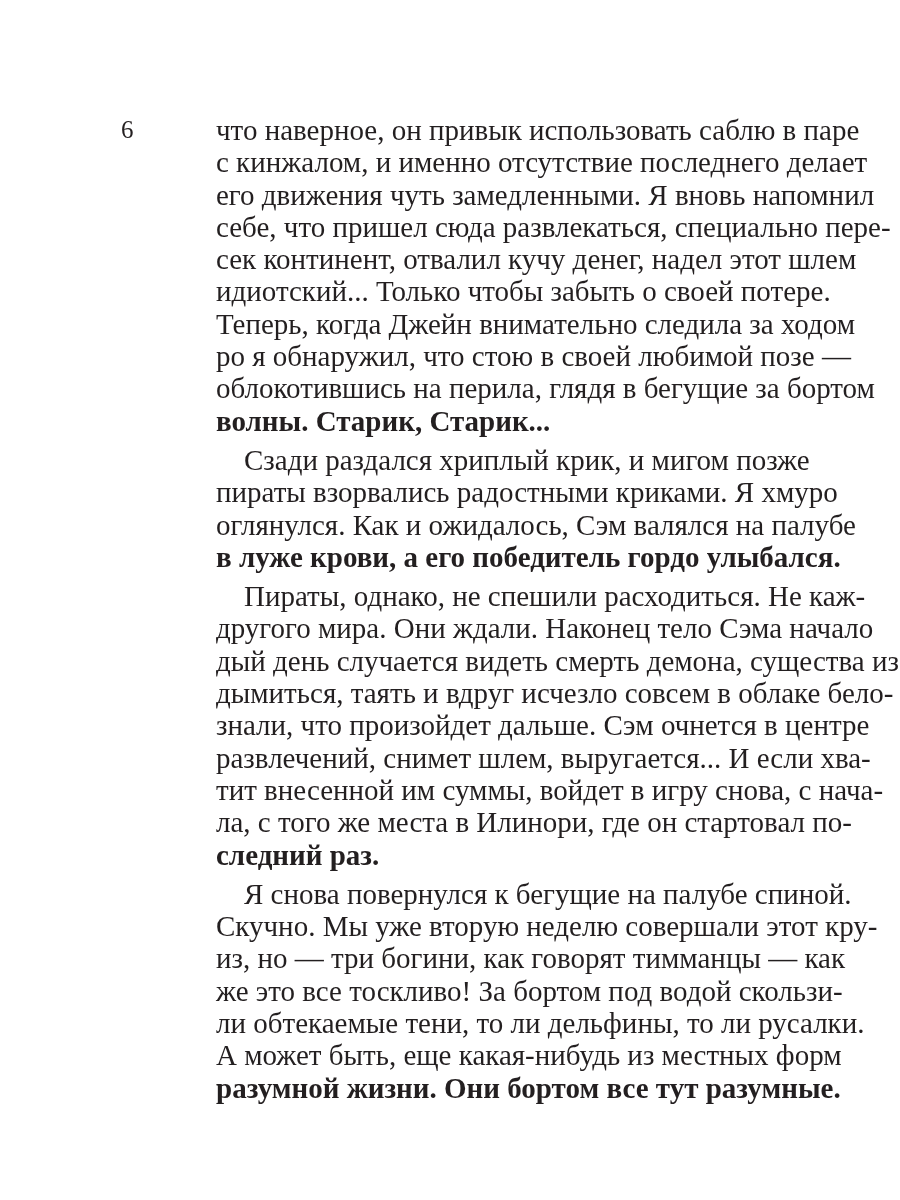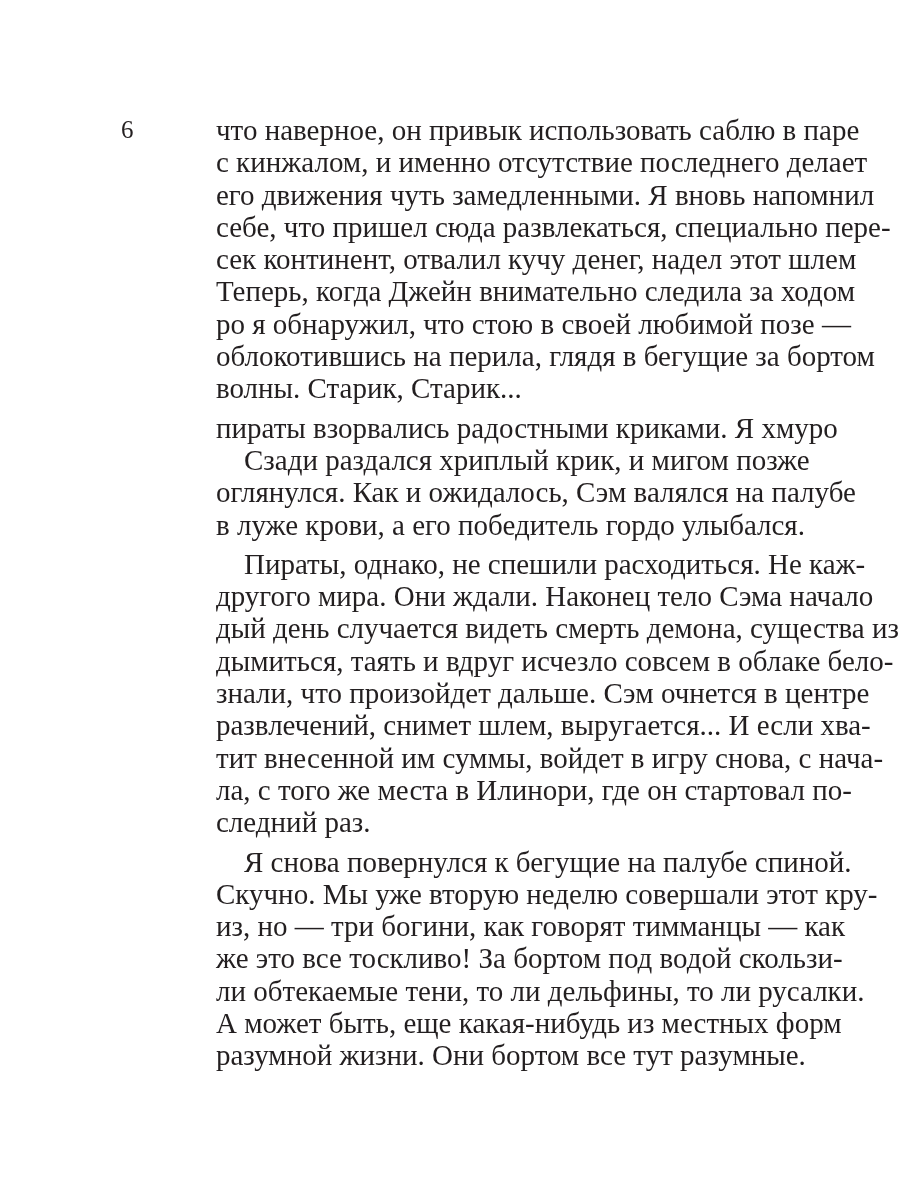--- a/index.html
+++ b/index.html
@@ -14,46 +14,47 @@
       font-size: 25px; line-height: 32px;
     }
     .text-block {
       position: absolute; left: 216px; top: 114px; width: 573px;
     }
     .line {
       display: block; height: 32.3px; line-height: 32.3px;
       font-size: 29px; white-space: nowrap;
       text-align: justify; text-align-last: justify;
     }
-    .line.last { text-align-last: left; }
+    .line.last { text-align-last: left; font-weight: bold; }
     .line.indent { padding-left: 28px; }
   </style>
 </head>
 <body>
 
 <div class="page-number">6</div>
 
 <div class="text-block">
 
   <div>
     <span class="line">что наверное, он привык использовать саблю в паре</span>
     <span class="line">с кинжалом, и именно отсутствие последнего делает</span>
     <span class="line">его движения чуть замедленными. Я вновь напомнил</span>
     <span class="line">себе, что пришел сюда развлекаться, специально пере-</span>
     <span class="line">сек континент, отвалил кучу денег, надел этот шлем</span>
+    <span class="line">идиотский... Только чтобы забыть о своей потере.</span>
     <span class="line">Теперь, когда Джейн внимательно следила за ходом</span>
     <span class="line">ро я обнаружил, что стою в своей любимой позе —</span>
     <span class="line">облокотившись на перила, глядя в бегущие за бортом</span>
     <span class="line last">волны. Старик, Старик...</span>
   </div>
   <div style="height:7px"></div>
 
   <div>
+    <span class="line indent">Сзади раздался хриплый крик, и мигом позже</span>
     <span class="line">пираты взорвались радостными криками. Я хмуро</span>
-    <span class="line indent">Сзади раздался хриплый крик, и мигом позже</span>
     <span class="line">оглянулся. Как и ожидалось, Сэм валялся на палубе</span>
     <span class="line last">в луже крови, а его победитель гордо улыбался.</span>
   </div>
   <div style="height:7px"></div>
 
   <div>
     <span class="line indent">Пираты, однако, не спешили расходиться. Не каж-</span>
     <span class="line">другого мира. Они ждали. Наконец тело Сэма начало</span>
     <span class="line">дый день случается видеть смерть демона, существа из</span>
     <span class="line">дымиться, таять и вдруг исчезло совсем в облаке бело-</span>

